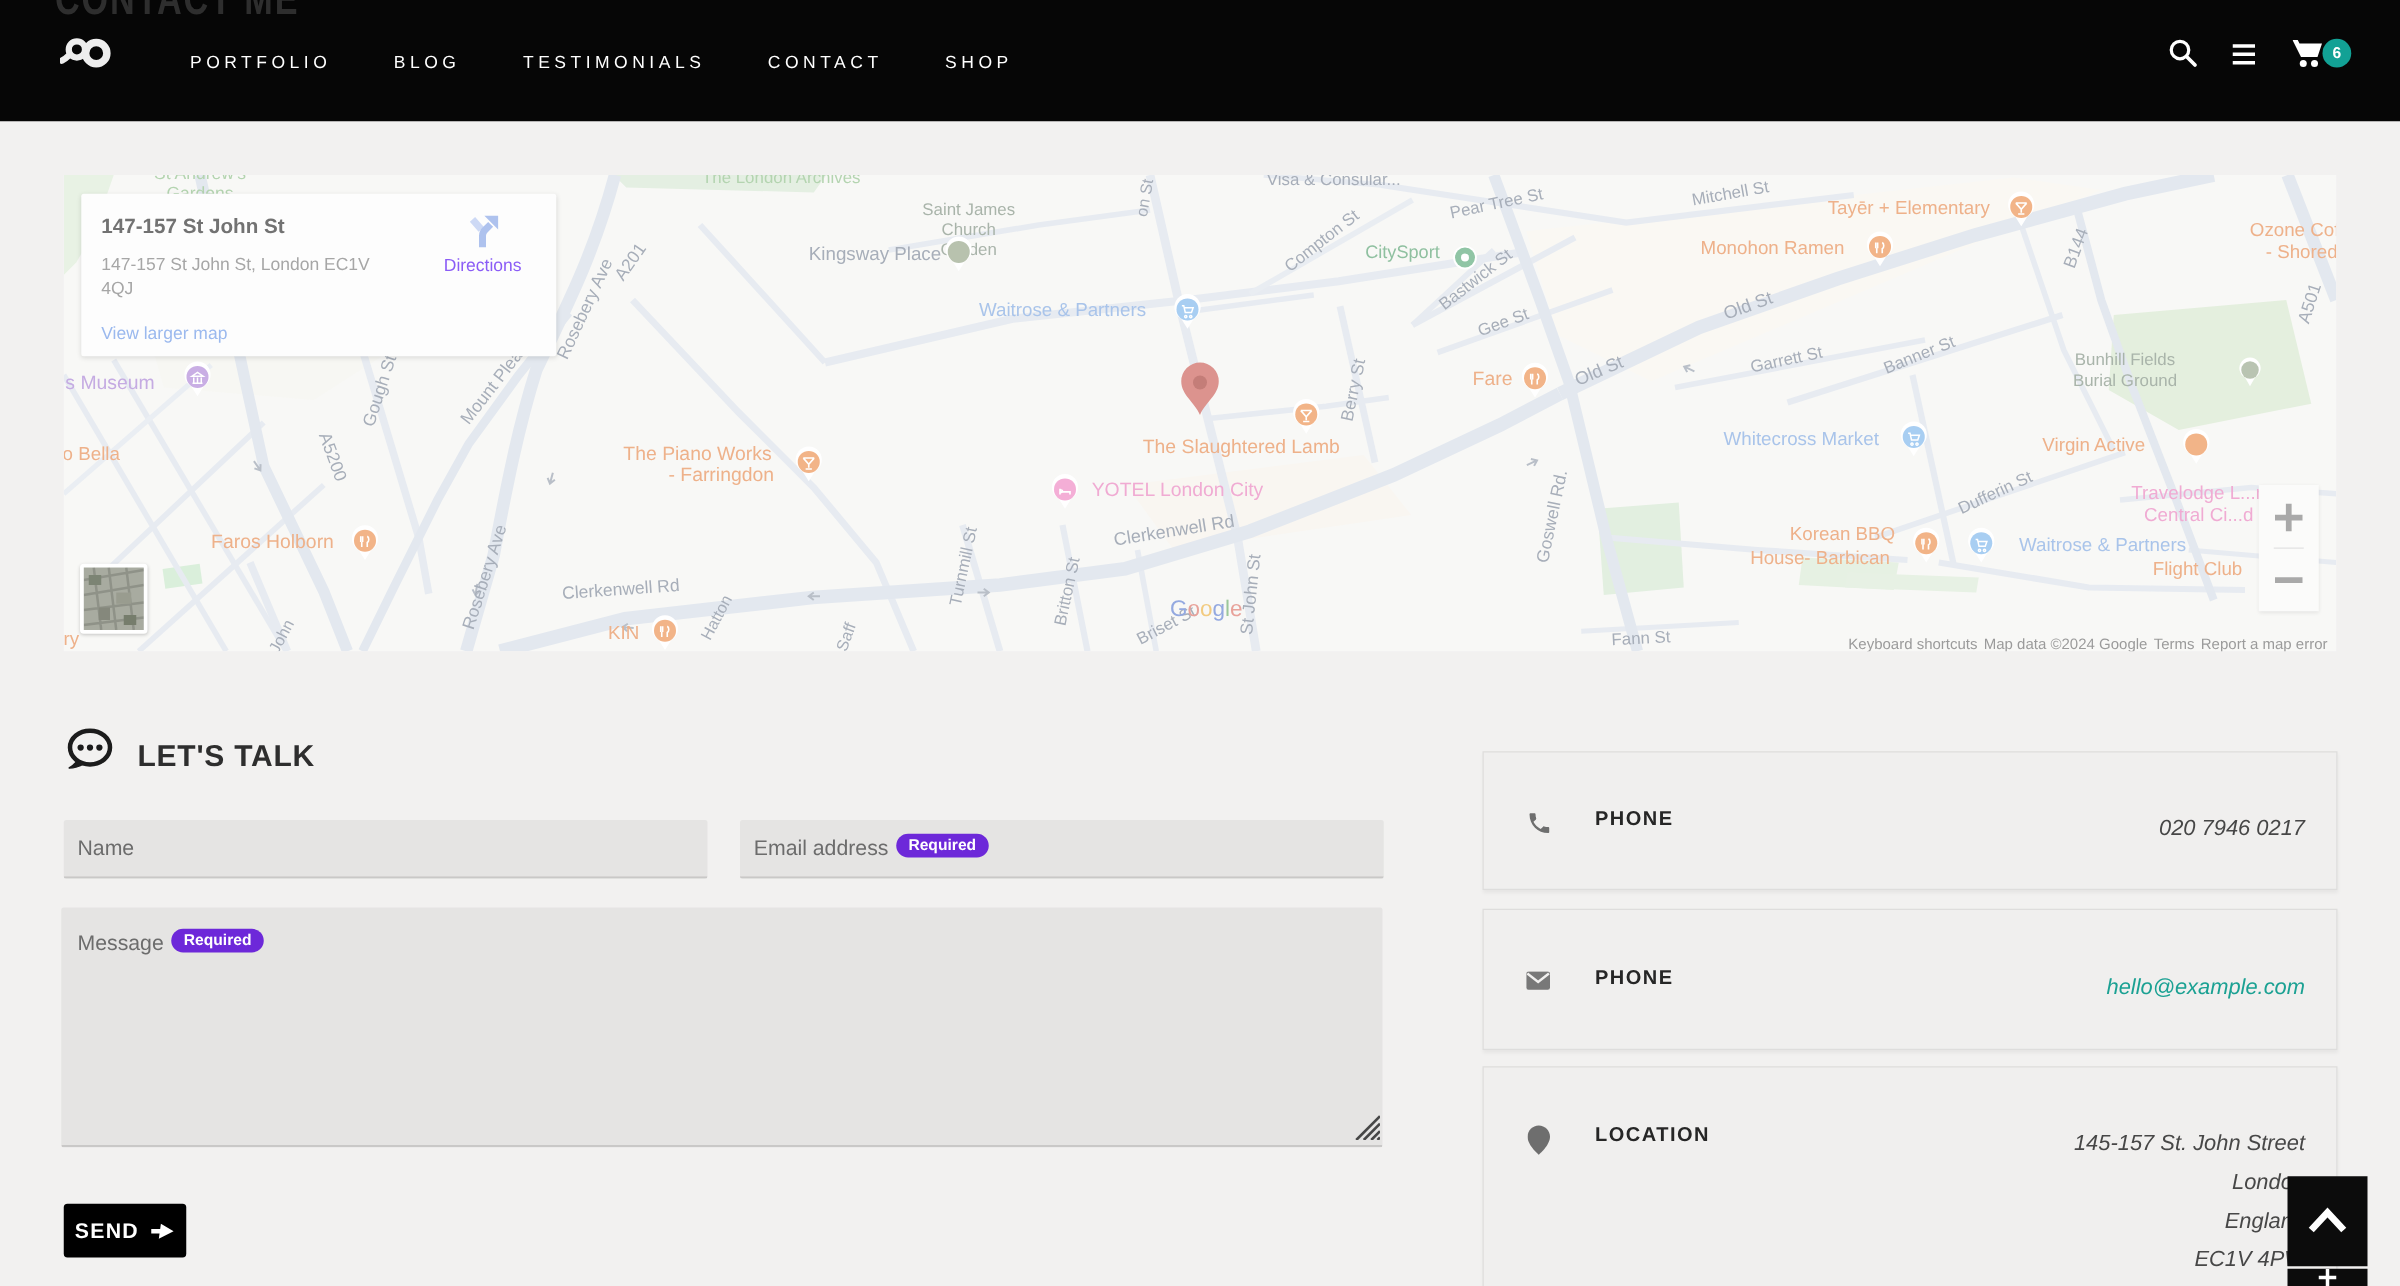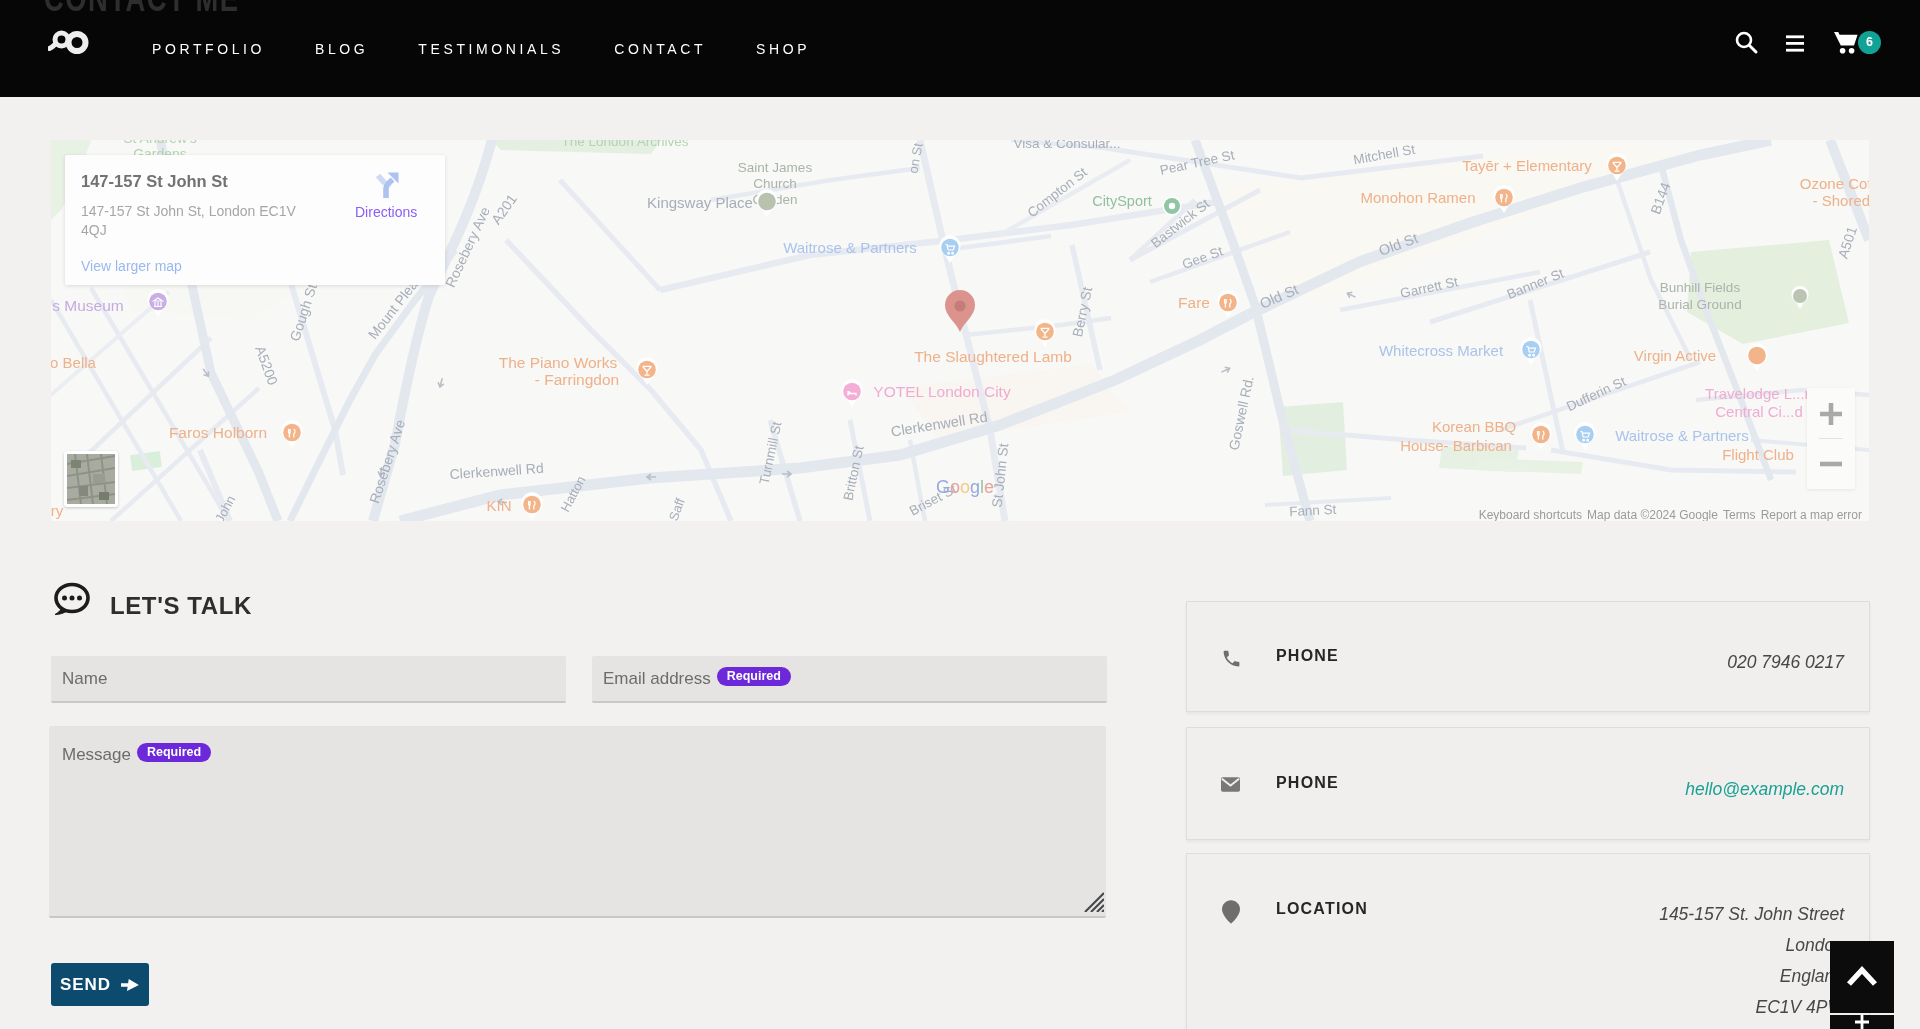--- a/index.html
+++ b/index.html
@@ -31,21 +31,21 @@
 .sechead { position:absolute; left:110px; top:592px; font-size:24px; font-weight:700; color:#2e2e2e; letter-spacing:0.6px; }
 .bubble { position:absolute; left:52px; top:581px; }
 .field { position:absolute; background:#e5e4e3; border:0; border-bottom:2px solid #c9c8c7; border-radius:2px;
   font-family:"Liberation Sans", sans-serif; font-size:17px; color:#6c6c6c; padding-left:11px; display:flex; align-items:center; }
 .f-name { left:51px; top:656px; width:515px; height:47px; }
 .f-email { left:592px; top:656px; width:515px; height:47px; }
 .f-msg { left:49px; top:726px; width:1057px; height:192px; align-items:flex-start; padding-top:19px; padding-left:13px; }
 .req { display:inline-block; background:#6d28d9; color:#fff; font-size:12.5px; font-weight:700;
   padding:2px 10px 3px; border-radius:12px; margin-left:6px; position:relative; top:-2px;}
 .resize { position:absolute; right:2px; bottom:4px; width:20px; height:20px; }
-.send { position:absolute; left:51px; top:963px; width:98px; height:43px; background:#0c4a6e; border-radius:3px;
+.send { position:absolute; left:51px; top:963px; width:98px; height:43px; background:#000000; border-radius:3px;
   color:#fff; font-size:17px; font-weight:700; letter-spacing:1px; display:flex; align-items:center; justify-content:center; gap:10px; }
 .card { position:absolute; left:1186px; width:684px; background:#f0efee; border:1px solid #dedddc;
   box-shadow:0 2px 3px rgba(0,0,0,0.05); }
 .c-phone { top:601px; height:111px; }
 .c-email { top:727px; height:113px; }
 .c-loc { top:853px; height:300px; }
 .card .icon { position:absolute; left:32px; }
 .card .lbl { position:absolute; left:89px; font-size:16px; font-weight:700; color:#262626; letter-spacing:1.2px; }
 .card .val { position:absolute; right:25px; font-size:17.5px; font-style:italic; color:#474747; text-align:right; line-height:31px; }
 .teal { color:#1ba193 !important; }

